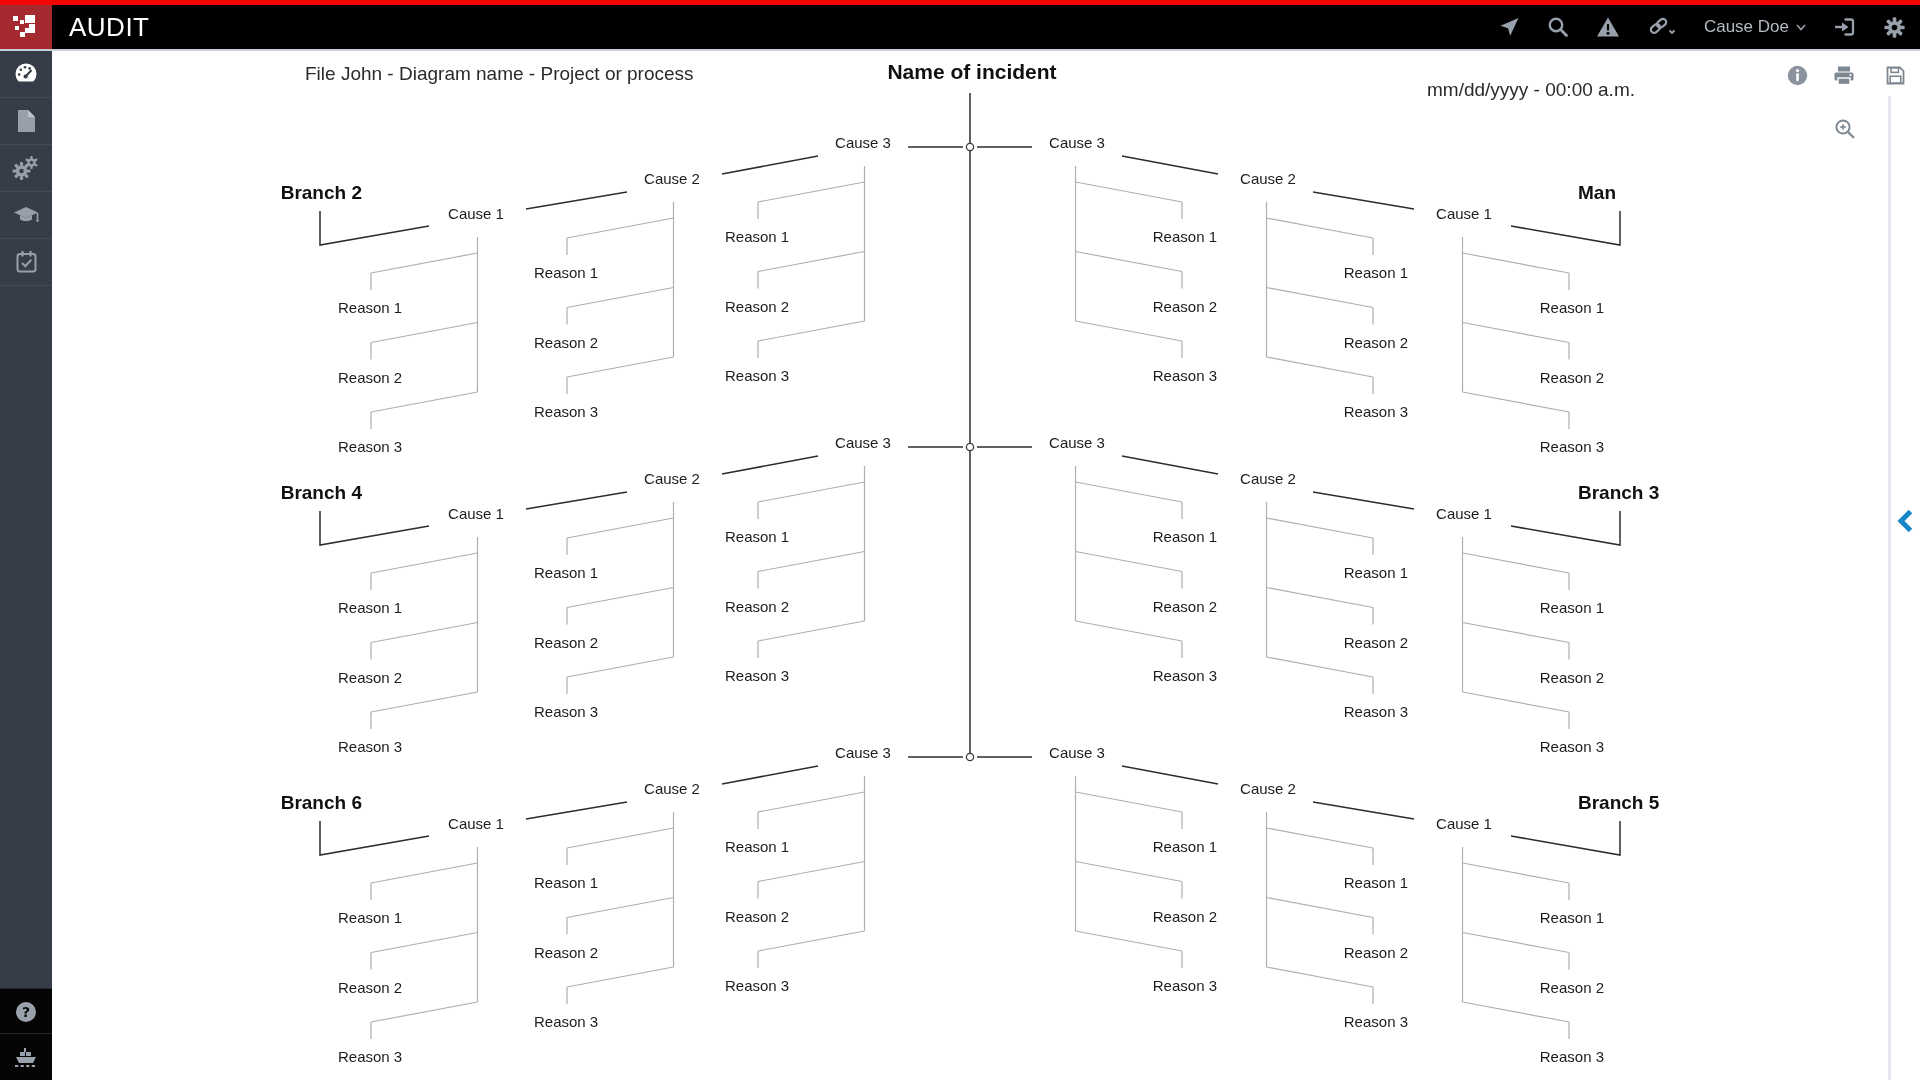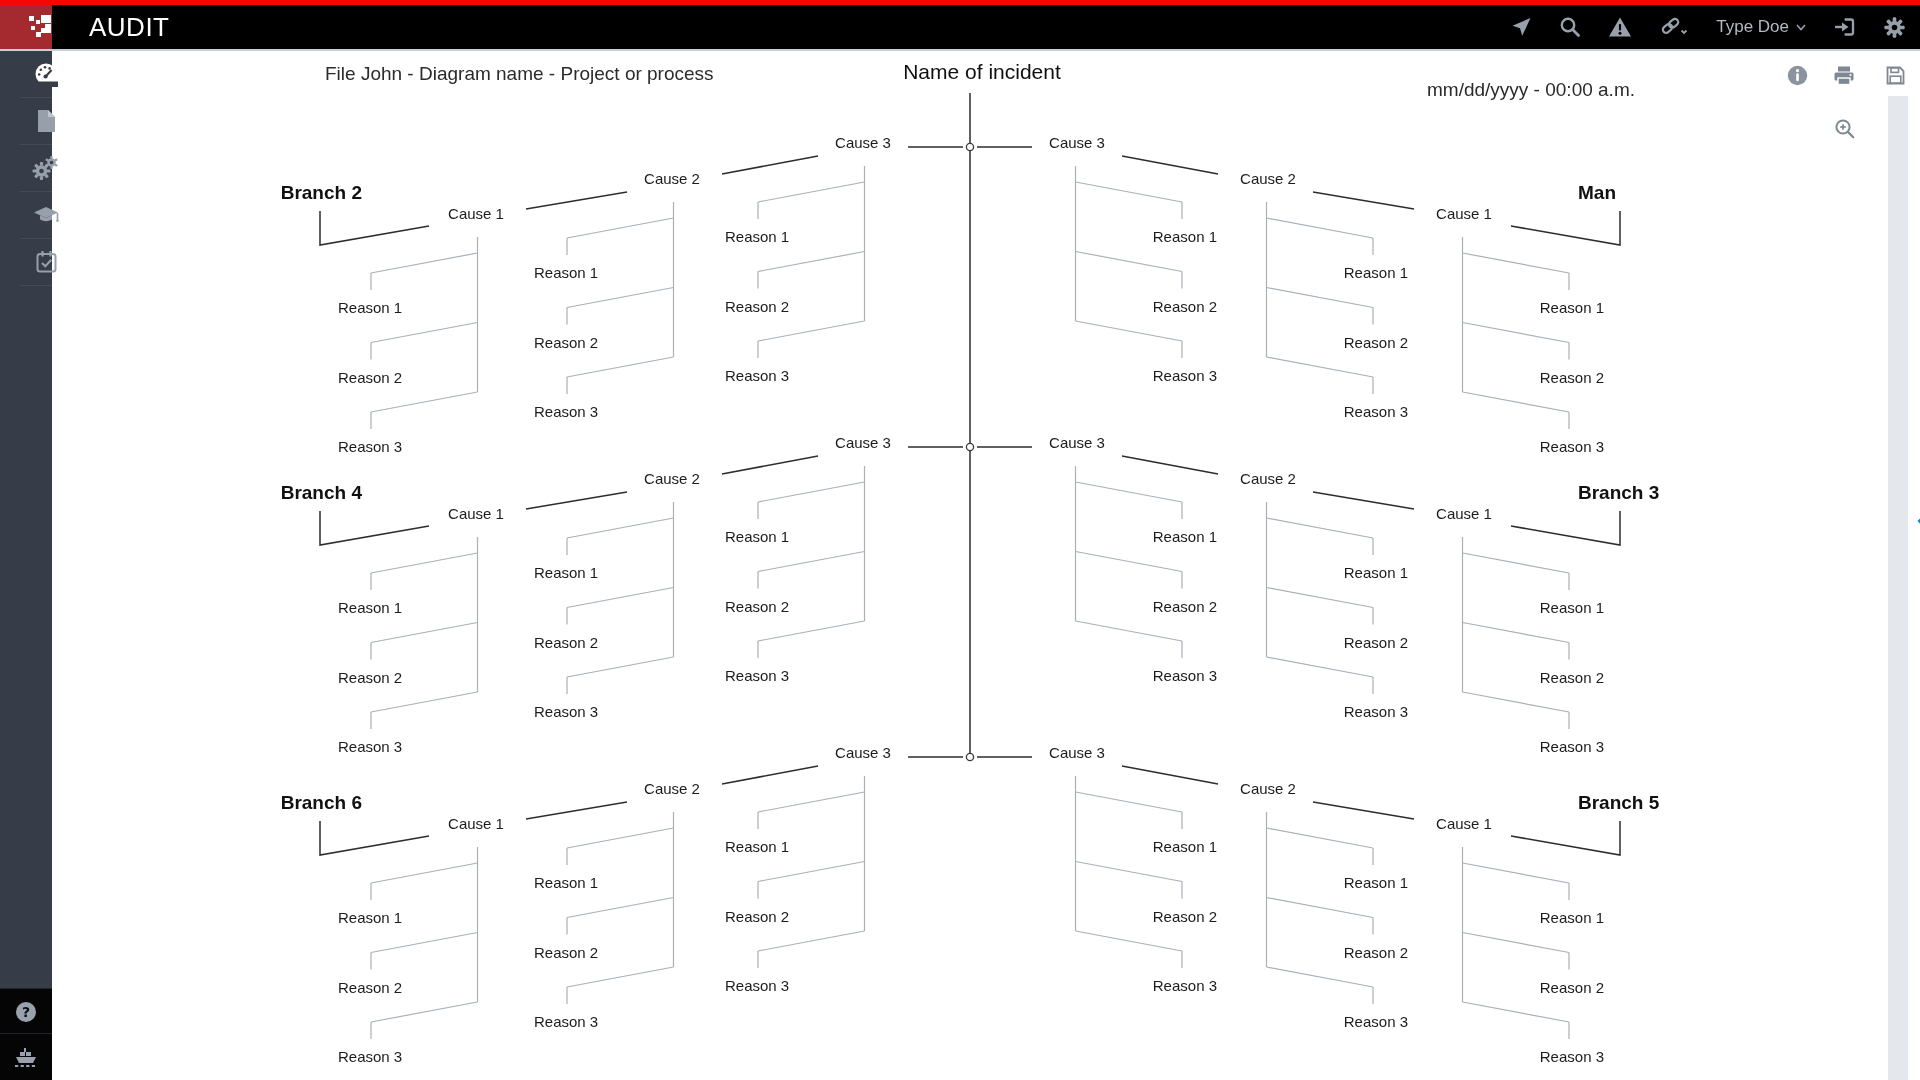--- a/index.html
+++ b/index.html
@@ -1,18 +1,18 @@
 <!DOCTYPE html>
 <html><head>
 <meta charset="utf-8">
 <style>
   * { margin:0; padding:0; box-sizing:border-box; }
   html,body { width:1920px; height:1080px; overflow:hidden; background:#fff;
               font-family:"Liberation Sans", sans-serif; }
-  .abs { position:absolute;padding-left:20px; }
+  .abs { position:absolute; }
 
   
   #top-strip { left:0; top:0; width:1920px; height:5px; background:#f60505; }
   #topbar    { left:52px; top:5px; width:1868px; height:44px; background:#000;
                display:flex; align-items:center; }
   #bar-sep   { left:0; top:49px; width:1920px; height:2px; background:#c9cfd7; }
   #logo      { left:0; top:5px; width:52px; height:45px; background:#a52a30; }
   #logo svg  { display:block; margin:4px auto 0; }
   #app-title { color:#fff; font-size:26px; letter-spacing:.5px; margin-left:17px; }
   #topbar-right { position:absolute; right:14px; top:0; height:44px;
@@ -24,21 +24,21 @@
   #sidebar { left:0; top:51px; width:52px; height:1029px; background:#363d48; }
   .nav-cell { width:52px; height:47px; display:flex; align-items:center; justify-content:center;
               border-bottom:1px solid rgba(255,255,255,.08); cursor:pointer; }
   .nav-bottom { position:absolute; left:0; width:52px; height:47px; background:#050505;
                 display:flex; align-items:center; justify-content:center;
                 border-top:1px solid #22262d; cursor:pointer; }
 
   
   #file-info { left:305px; top:63px; font-size:19px; color:#2b2b2b; }
   #incident-title { left:972px; top:60px; transform:translateX(-50%);
-                    font-size:21px; font-weight:normal; color:#101010; white-space:nowrap; }
+                    font-size:21px; font-weight:bold; color:#101010; white-space:nowrap; }
   #datetime { left:1635px; top:79px; transform:translateX(-100%); font-size:19px; color:#2b2b2b; }
   .hdr-icon { position:absolute; cursor:pointer; }
 
   
   #panel-divider { left:1888px; top:96px; width:3px; height:984px; background:#e4e7ec; }
   #panel-chevron { left:1897px; top:508px; cursor:pointer; }
 
   
   #diagram-svg { position:absolute; left:0; top:0; }
   .ln-dark  { stroke:#2d2d2d; stroke-width:1.5px; fill:none; }
@@ -91,21 +91,21 @@
     <span class="tb-icon">
       <svg width="30" height="24" viewBox="0 0 30 24" fill="none" stroke="#98a1ab">
         <g transform="rotate(-40 11 11)" stroke-width="2.2">
           <rect x="2.5" y="8" width="10" height="6.5" rx="3.2"></rect>
           <rect x="10.5" y="8" width="10" height="6.5" rx="3.2"></rect>
         </g>
         <polyline points="22.5,15.5 25,18 27.5,15.5" stroke-width="1.8"></polyline>
       </svg>
     </span>
     <span id="user-menu">
-      <span>Type Doe</span>
+      <span>Cause Doe</span>
       <svg width="10" height="7" viewBox="0 0 10 7">
         <polyline points="1,1 5,5.5 9,1" fill="none" stroke="#98a1ab" stroke-width="1.6"></polyline>
       </svg>
     </span>
     <span class="tb-icon">
       <svg width="23" height="22" viewBox="0 0 23 22" fill="none">
         <path d="M12.5 3.5 h5.5 a2 2 0 0 1 2 2 v11 a2 2 0 0 1 -2 2 h-5.5" stroke="#98a1ab" stroke-width="2.3" stroke-linecap="round"></path>
         <line x1="2" y1="11" x2="9.5" y2="11" stroke="#98a1ab" stroke-width="2.4"></line>
         <polygon points="9,6.5 15.5,11 9,15.5" fill="#98a1ab"></polygon>
       </svg>

